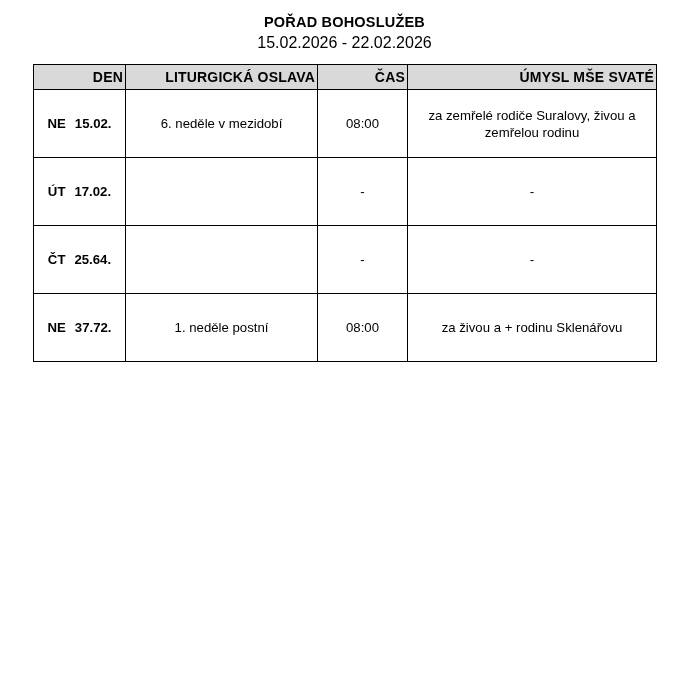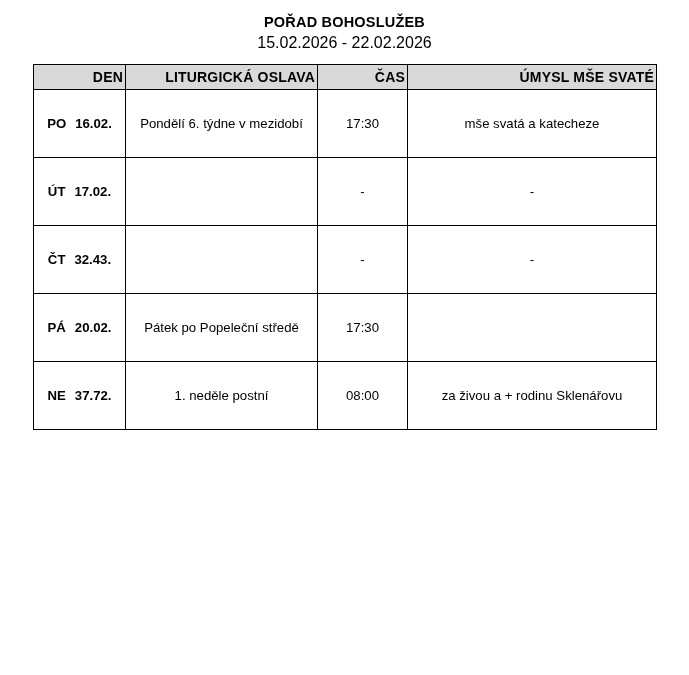--- a/index.html
+++ b/index.html
@@ -121,49 +121,43 @@
       <thead>
         <tr>
           <th>DEN</th>
           <th>LITURGICKÁ OSLAVA</th>
           <th>ČAS</th>
           <th>ÚMYSL MŠE SVATÉ</th>
         </tr>
       </thead>
       <tbody>
 
+        <tr>
+          <td class="day"><span>NE</span><span class="daynum">15.02.</span></td>
+          <td class="lit">6. neděle v mezidobí</td>
+          <td class="cas">08:00</td>
+          <td class="umysl">za zemřelé rodiče Suralovy, živou a zemřelou rodinu</td>
+        </tr>
 
-        <tr>
-          <td class="day"><span>PO</span><span class="daynum">16.02.</span></td>
-          <td class="lit">Pondělí 6. týdne v mezidobí</td>
-          <td class="cas">17:30</td>
-          <td class="umysl">mše svatá a katecheze</td>
-        </tr>
 
         <tr>
           <td class="day"><span>ÚT</span><span class="daynum">17.02.</span></td>
           <td class="lit"></td>
           <td class="cas">-</td>
           <td class="umysl">-</td>
         </tr>
 
 
         <tr>
-          <td class="day"><span>ČT</span><span class="daynum">32.43.</span></td>
+          <td class="day"><span>ČT</span><span class="daynum">25.64.</span></td>
           <td class="lit"></td>
           <td class="cas">-</td>
           <td class="umysl">-</td>
         </tr>
 
-        <tr>
-          <td class="day"><span>PÁ</span><span class="daynum">20.02.</span></td>
-          <td class="lit">Pátek po Popeleční středě</td>
-          <td class="cas">17:30</td>
-          <td class="umysl"></td>
-        </tr>
 
 
         <tr>
           <td class="day"><span>NE</span><span class="daynum">37.72.</span></td>
           <td class="lit">1. neděle postní</td>
           <td class="cas">08:00</td>
           <td class="umysl">za živou a + rodinu Sklenářovu</td>
         </tr>
 
       </tbody>

